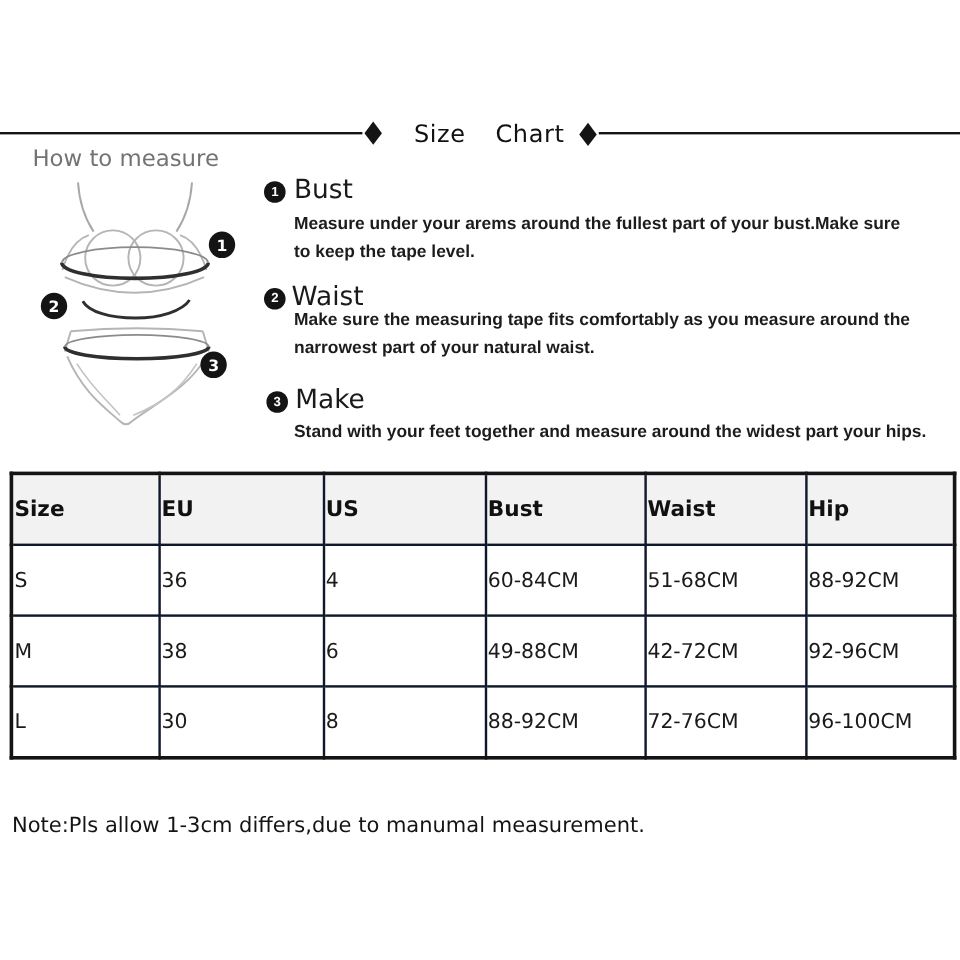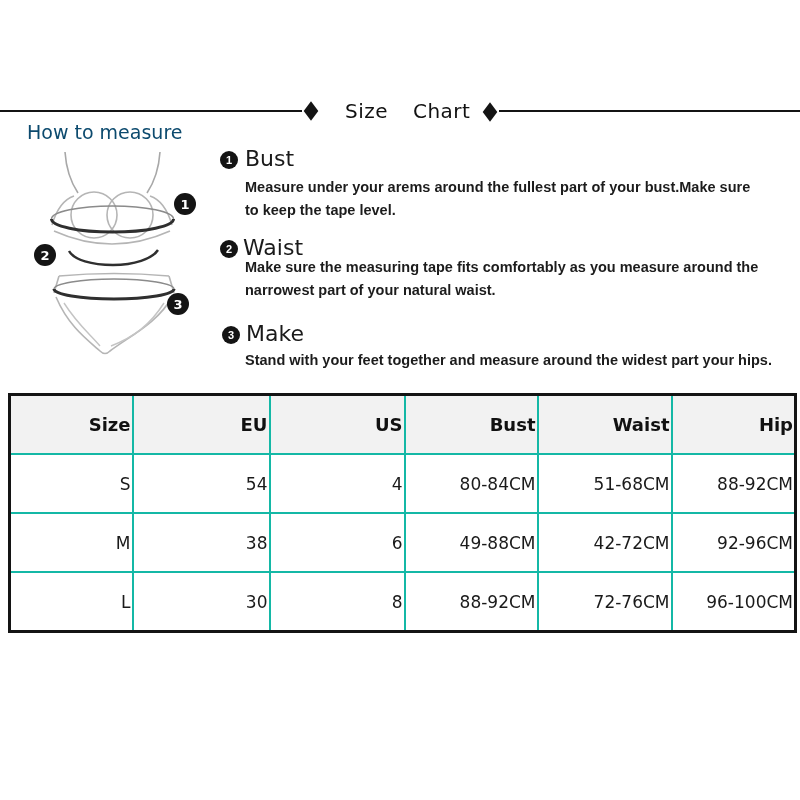--- a/index.html
+++ b/index.html
@@ -12,35 +12,35 @@
   .rule.left{left:0;width:302px;}
   .rule.right{left:499px;width:301px;}
   .diamond{position:absolute;width:12px;height:12px;background:#141414;
            transform:rotate(45deg) skew(8deg,8deg);}
   .diamond.d-left{left:305px;top:105px;}
   .diamond.d-right{left:484px;top:106px;}
   .chart-title{position:absolute;left:345px;top:99px;font-size:20px;letter-spacing:.5px;
                word-spacing:18px;color:#111;}
 
   
-  .htm-title{position:absolute;left:27px;top:121px;font-size:19px;color:#0c4a6e;}
+  .htm-title{position:absolute;left:27px;top:121px;font-size:19px;color:#737373;}
   .figure{position:absolute;left:30px;top:147px;}
 
   
   .badge{position:absolute;width:18px;height:18px;border-radius:50%;background:#141414;
          color:#fff;font-size:11px;font-weight:bold;display:flex;align-items:center;
          justify-content:center;}
   .sec-title{position:absolute;font-size:22px;color:#1a1a1a;}
   .sec-body{position:absolute;left:245px;font-size:14.5px;font-weight:600;color:#1c1c1c;
             line-height:23px;white-space:pre-line;width:560px;}
 
   
   .table-wrap{position:absolute;left:8px;top:393px;}
   table{border-collapse:collapse;table-layout:fixed;border:3px solid #141414;}
-  th,td{border:2px solid #14b8a6;text-align:right;vertical-align:middle;height:55px;
+  th,td{border:2px solid #0f172a;text-align:left;vertical-align:middle;height:55px;
         font-family:"DejaVu Sans",sans-serif;}
   th{background:#f2f2f2;font-size:18px;font-weight:bold;color:#111;}
   td{font-size:17px;color:#1a1a1a;background:#fff;}
 
   
   .note{position:absolute;left:10px;top:678px;font-size:17.5px;color:#141414;}
 </style>
 </head>
 <body>
 
@@ -127,23 +127,23 @@
           <th>EU</th>
           <th>US</th>
           <th>Bust</th>
           <th>Waist</th>
           <th>Hip</th>
         </tr>
       </thead>
       <tbody>
         <tr>
           <td>S</td>
-          <td>54</td>
+          <td>36</td>
           <td>4</td>
-          <td>80-84CM</td>
+          <td>60-84CM</td>
           <td>51-68CM</td>
           <td>88-92CM</td>
         </tr>
         <tr>
           <td>M</td>
           <td>38</td>
           <td>6</td>
           <td>49-88CM</td>
           <td>42-72CM</td>
           <td>92-96CM</td>
@@ -153,14 +153,15 @@
           <td>30</td>
           <td>8</td>
           <td>88-92CM</td>
           <td>72-76CM</td>
           <td>96-100CM</td>
         </tr>
       </tbody>
     </table>
   </div>
 
+  <div class="note djv">Note:Pls allow 1-3cm differs,due to manumal measurement.</div>
 
 </div>
 
 </body></html>

